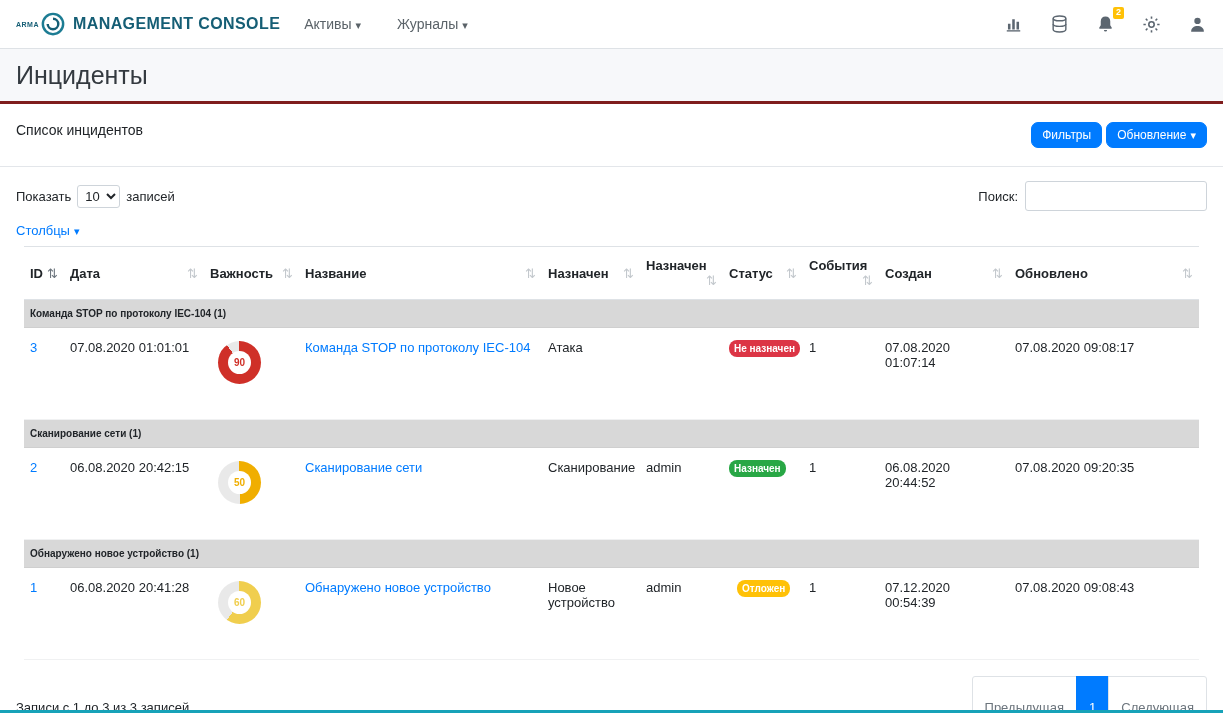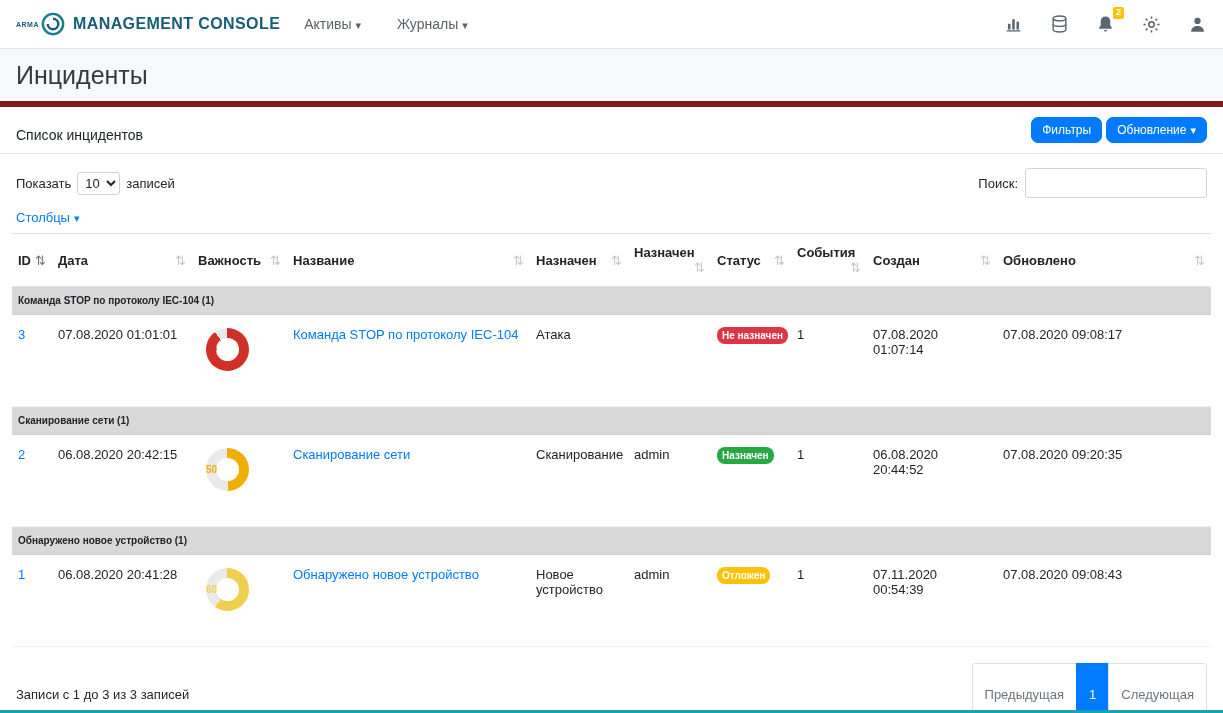--- a/index.html
+++ b/index.html
@@ -16,50 +16,50 @@
 .brand-text{font-size:16px;font-weight:bold;color:#155e75;letter-spacing:.4px}
 .nav-menu{display:flex;margin-left:24px;gap:36px}
 .nav-item{color:#5a6268;font-size:14px;display:flex;align-items:center;gap:4px;cursor:pointer}
 .caret::after{content:"\25BE";font-size:11px;line-height:1;color:inherit}
 .nav-icons{margin-left:auto;display:flex;align-items:center;gap:27px}
 .icon-btn{position:relative;cursor:pointer;display:flex}
 .icon-btn svg{display:block}
 .nav-badge{position:absolute;top:-7px;right:-9px;background:#ffc107;color:#fff;font-size:9px;font-weight:bold;padding:1px 3px;border-radius:2px;line-height:1.1}
 
 
-.page-header{background:#f7f8fa;padding:12px 16px 11px;border-bottom:6px solid #7f1d1d}
+.page-header{background:#f7f8fa;padding:12px 16px 11px;border-bottom:3px solid #7f1d1d}
 .page-header h1{font-size:25px;font-weight:normal;color:#343a40}
 
 
 .card{background:#fff;min-height:560px}
-.card-header{display:flex;align-items:flex-end;justify-content:space-between;padding:10px 16px;border-bottom:1px solid #e3e6ea}
+.card-header{display:flex;align-items:flex-start;justify-content:space-between;padding:18px 16px;border-bottom:1px solid #e3e6ea}
 .card-title{font-size:14px;color:#212529}
 .btn{background:#007bff;color:#fff;border:1px solid #007bff;font-size:12px;padding:5px 10px;border-radius:7px;cursor:pointer;display:inline-flex;align-items:center;gap:4px}
 .hdr-buttons{display:flex;gap:4px}
 
 
 .controls{display:flex;justify-content:space-between;align-items:center;padding:14px 16px 4px}
 .show-entries{display:flex;align-items:center;gap:6px}
 .show-entries select{border:1px solid #ced4da;border-radius:3px;font-size:13px;padding:2px 3px;background:#fff;font-family:inherit;color:#212529}
 .search-box{display:flex;align-items:center;gap:7px}
 .search-box input{width:182px;height:30px;border:1px solid #ced4da;border-radius:3px;padding:4px 8px;font-size:13px;font-family:inherit}
 .columns-toggle{padding:8px 16px 8px}
 .columns-link{color:#007bff;font-size:13px;cursor:pointer;display:inline-flex;align-items:center;gap:4px}
 
 
-.table-wrap{padding:0 12px}
+.table-wrap{padding:0 24px}
 table{width:100%;border-collapse:collapse;table-layout:fixed}
 thead th{text-align:left;font-weight:bold;font-size:13px;padding:11px 6px;border-top:1px solid #dee2e6;border-bottom:1px solid #dee2e6;color:#212529}
 .sort-icon{float:right;color:#c3c8cd;font-weight:normal}
 .sort-icon.sorted{color:#6c757d}
 .sort-icon::after{content:"\21C5"}
 tr.group-row td{background:#d8d8d8;font-weight:bold;padding:8px 6px;font-size:10px;border-bottom:1px solid #cfcfcf;overflow:hidden;white-space:nowrap}
 tr.data-row td{vertical-align:top;padding:12px 6px;height:92px;font-size:13px;border-bottom:1px solid #f0f1f2;overflow:hidden}
 .link{color:#007bff}
-.donut{width:43px;height:43px;border-radius:50%;position:relative;display:flex;align-items:center;justify-content:flex-start;margin:1px 0 0 8px}
+.donut{width:43px;height:43px;border-radius:50%;position:relative;display:flex;align-items:center;justify-content:center;margin:1px 0 0 8px}
 .donut .hole{position:absolute;inset:10px;background:#fff;border-radius:50%}
 .donut .val{position:relative;font-size:10px;font-weight:bold}
 .badge{display:inline-block;padding:3px 5px;border-radius:8px;color:#fff;font-size:10px;font-weight:bold;white-space:nowrap}
 
 
 .card-footer{display:flex;justify-content:space-between;align-items:center;padding:16px}
 .footer-info{font-size:13px;color:#212529}
 .pagination{display:inline-flex}
 .page-link{border:1px solid #dee2e6;background:#fff;color:#6c757d;padding:23px 12px;font-size:13px;margin-left:-1px;cursor:pointer}
 .pagination .page-link:first-child{border-radius:3px 0 0 3px;margin-left:0}
@@ -240,23 +240,23 @@
             <td>06.08.2020 20:41:28</td>
             <td>
               <div class="donut" style="background: conic-gradient(rgb(240, 206, 78) 0deg, rgb(240, 206, 78) 60%, rgb(233, 233, 233) 60%, rgb(233, 233, 233) 100%);">
                 <div class="hole"></div>
                 <span class="val" style="color: rgb(240, 206, 78);">60</span>
               </div>
             </td>
             <td><a href="#" class="link">Обнаружено новое устройство</a></td>
             <td>Новое устройство</td>
             <td>admin</td>
-            <td><span class="badge" style="background: rgb(255, 193, 7);">Отложен</span></td>
+            <td><span class="badge" style="background: rgb(255, 193, 7); margin-left: 8px;">Отложен</span></td>
             <td>1</td>
-            <td>07.11.2020 00:54:39</td>
+            <td>07.12.2020 00:54:39</td>
             <td>07.08.2020 09:08:43</td>
           </tr>
         </tbody>
     </table>
   </div>
 
   <div class="card-footer">
     <span class="footer-info">Записи с 1 до 3 из 3 записей</span>
     <div class="pagination">
       <a class="page-link">Предыдущая</a>

